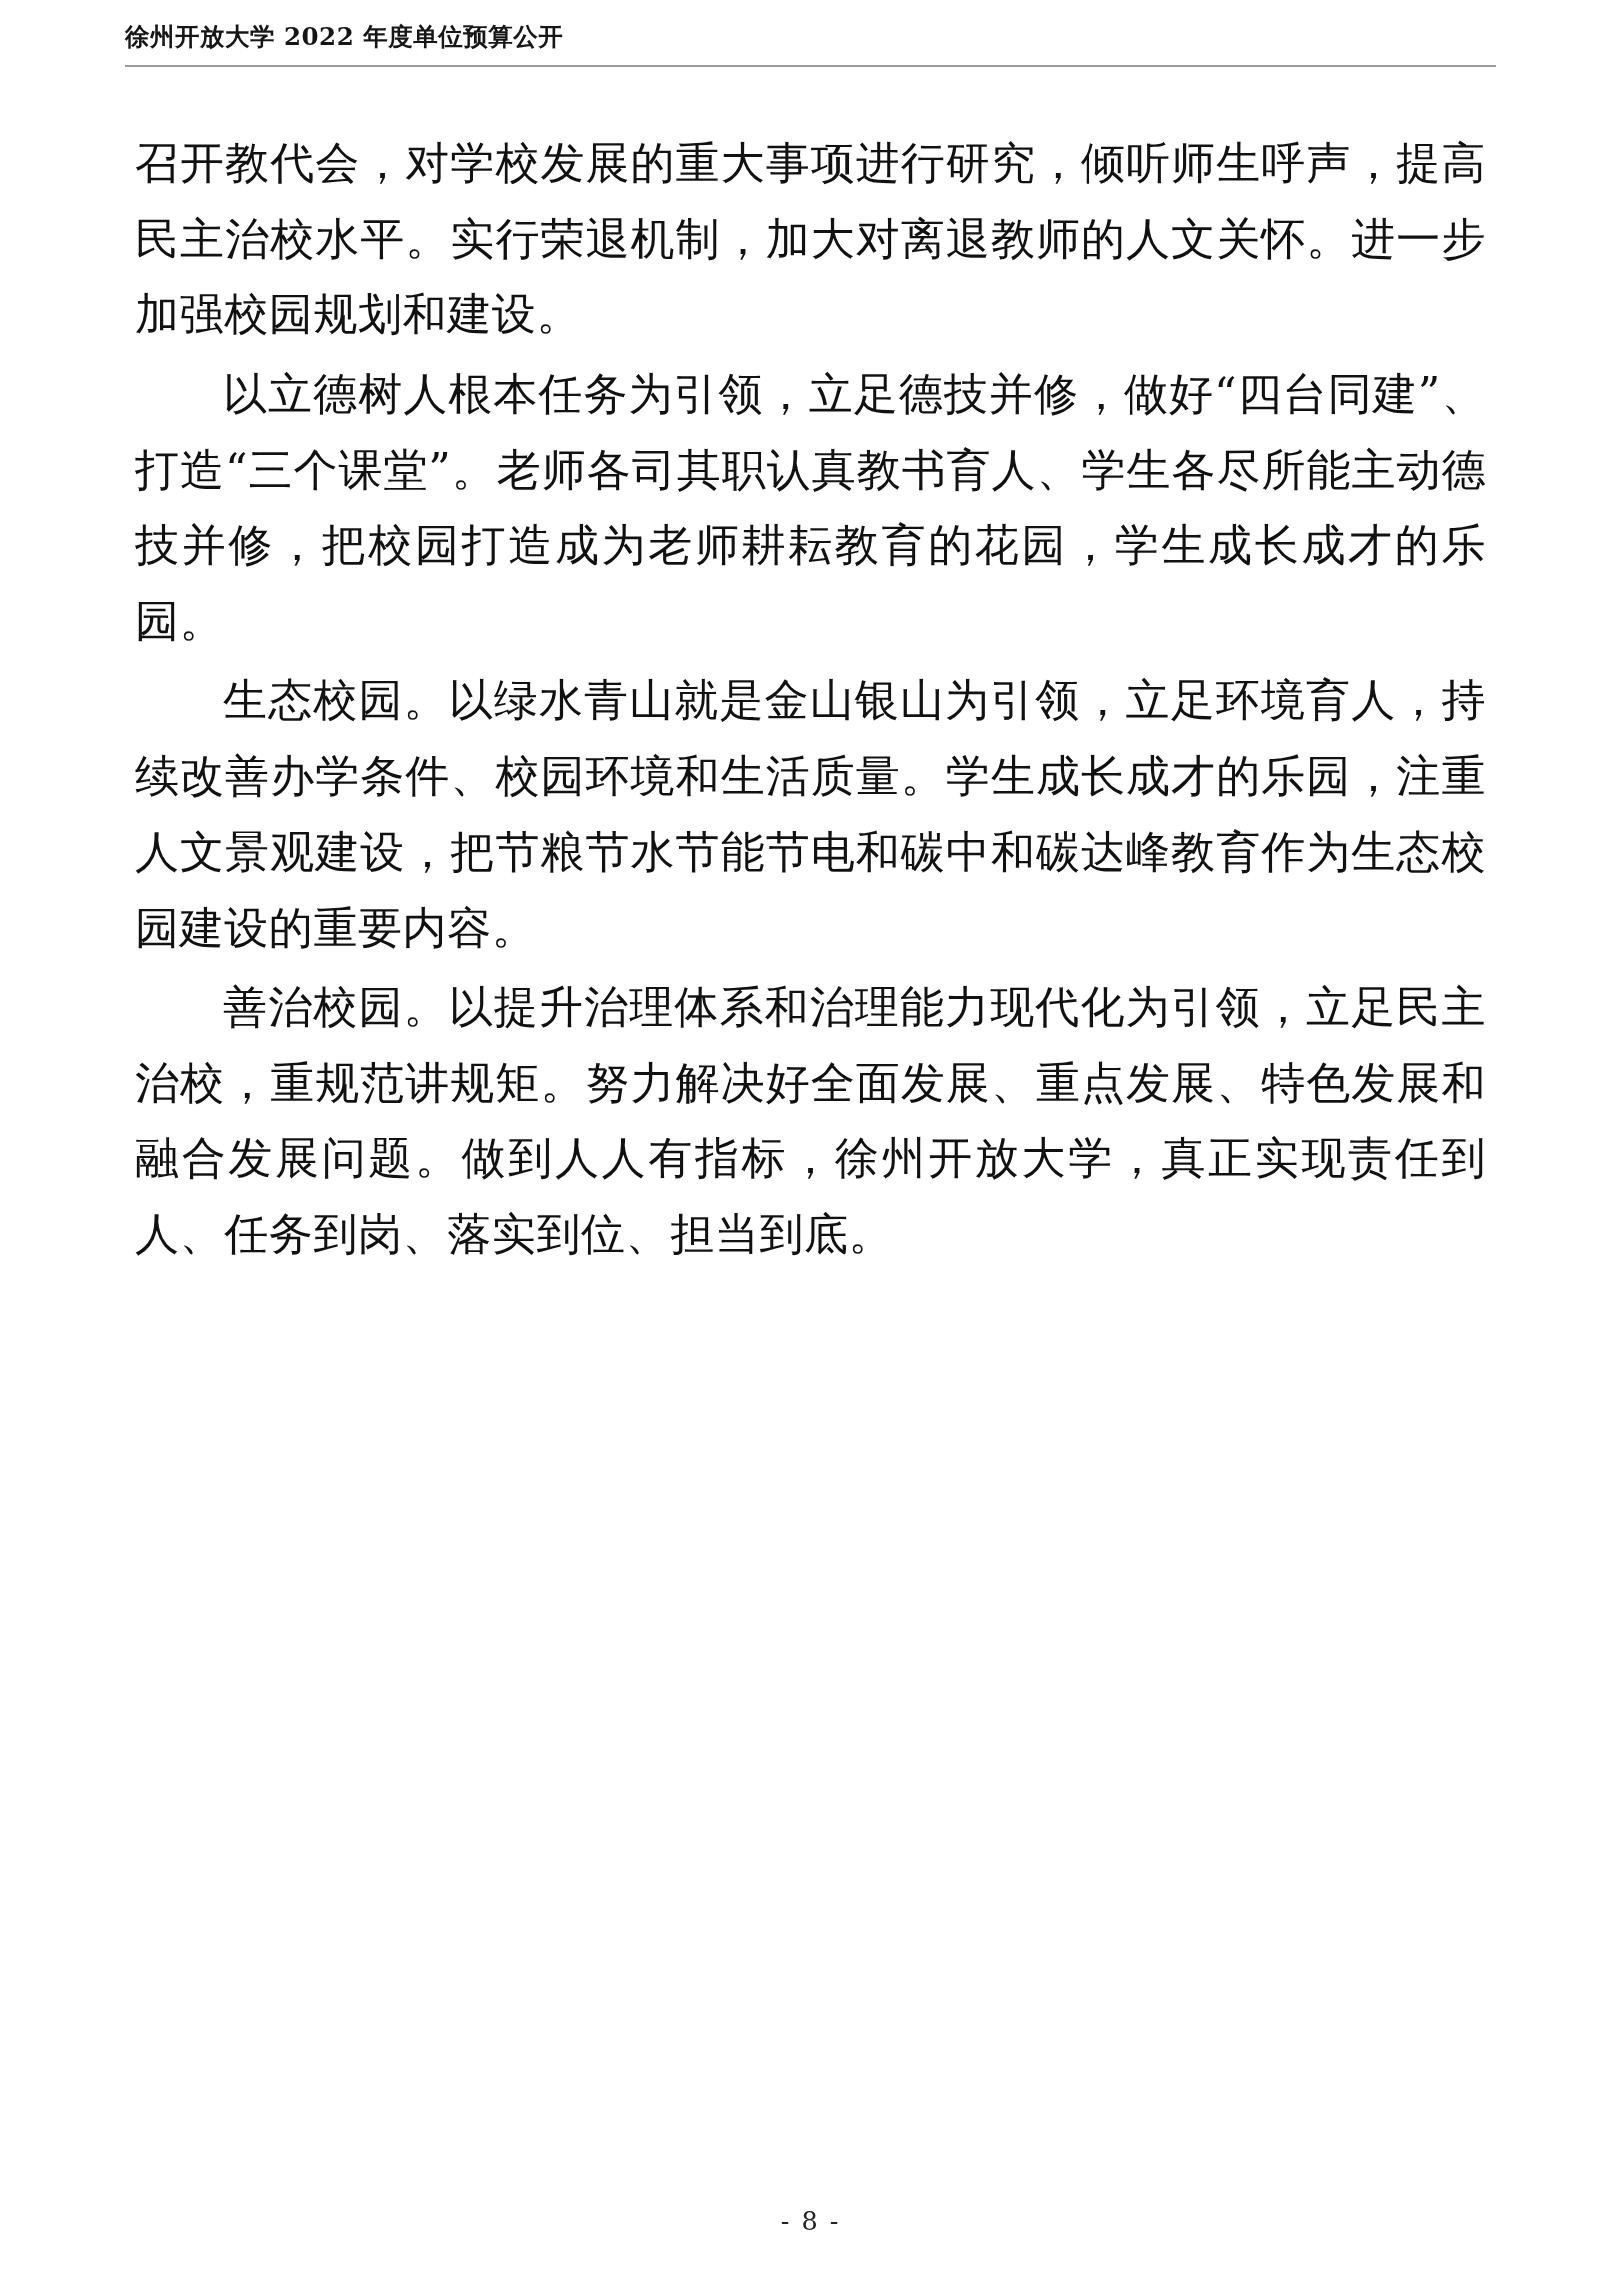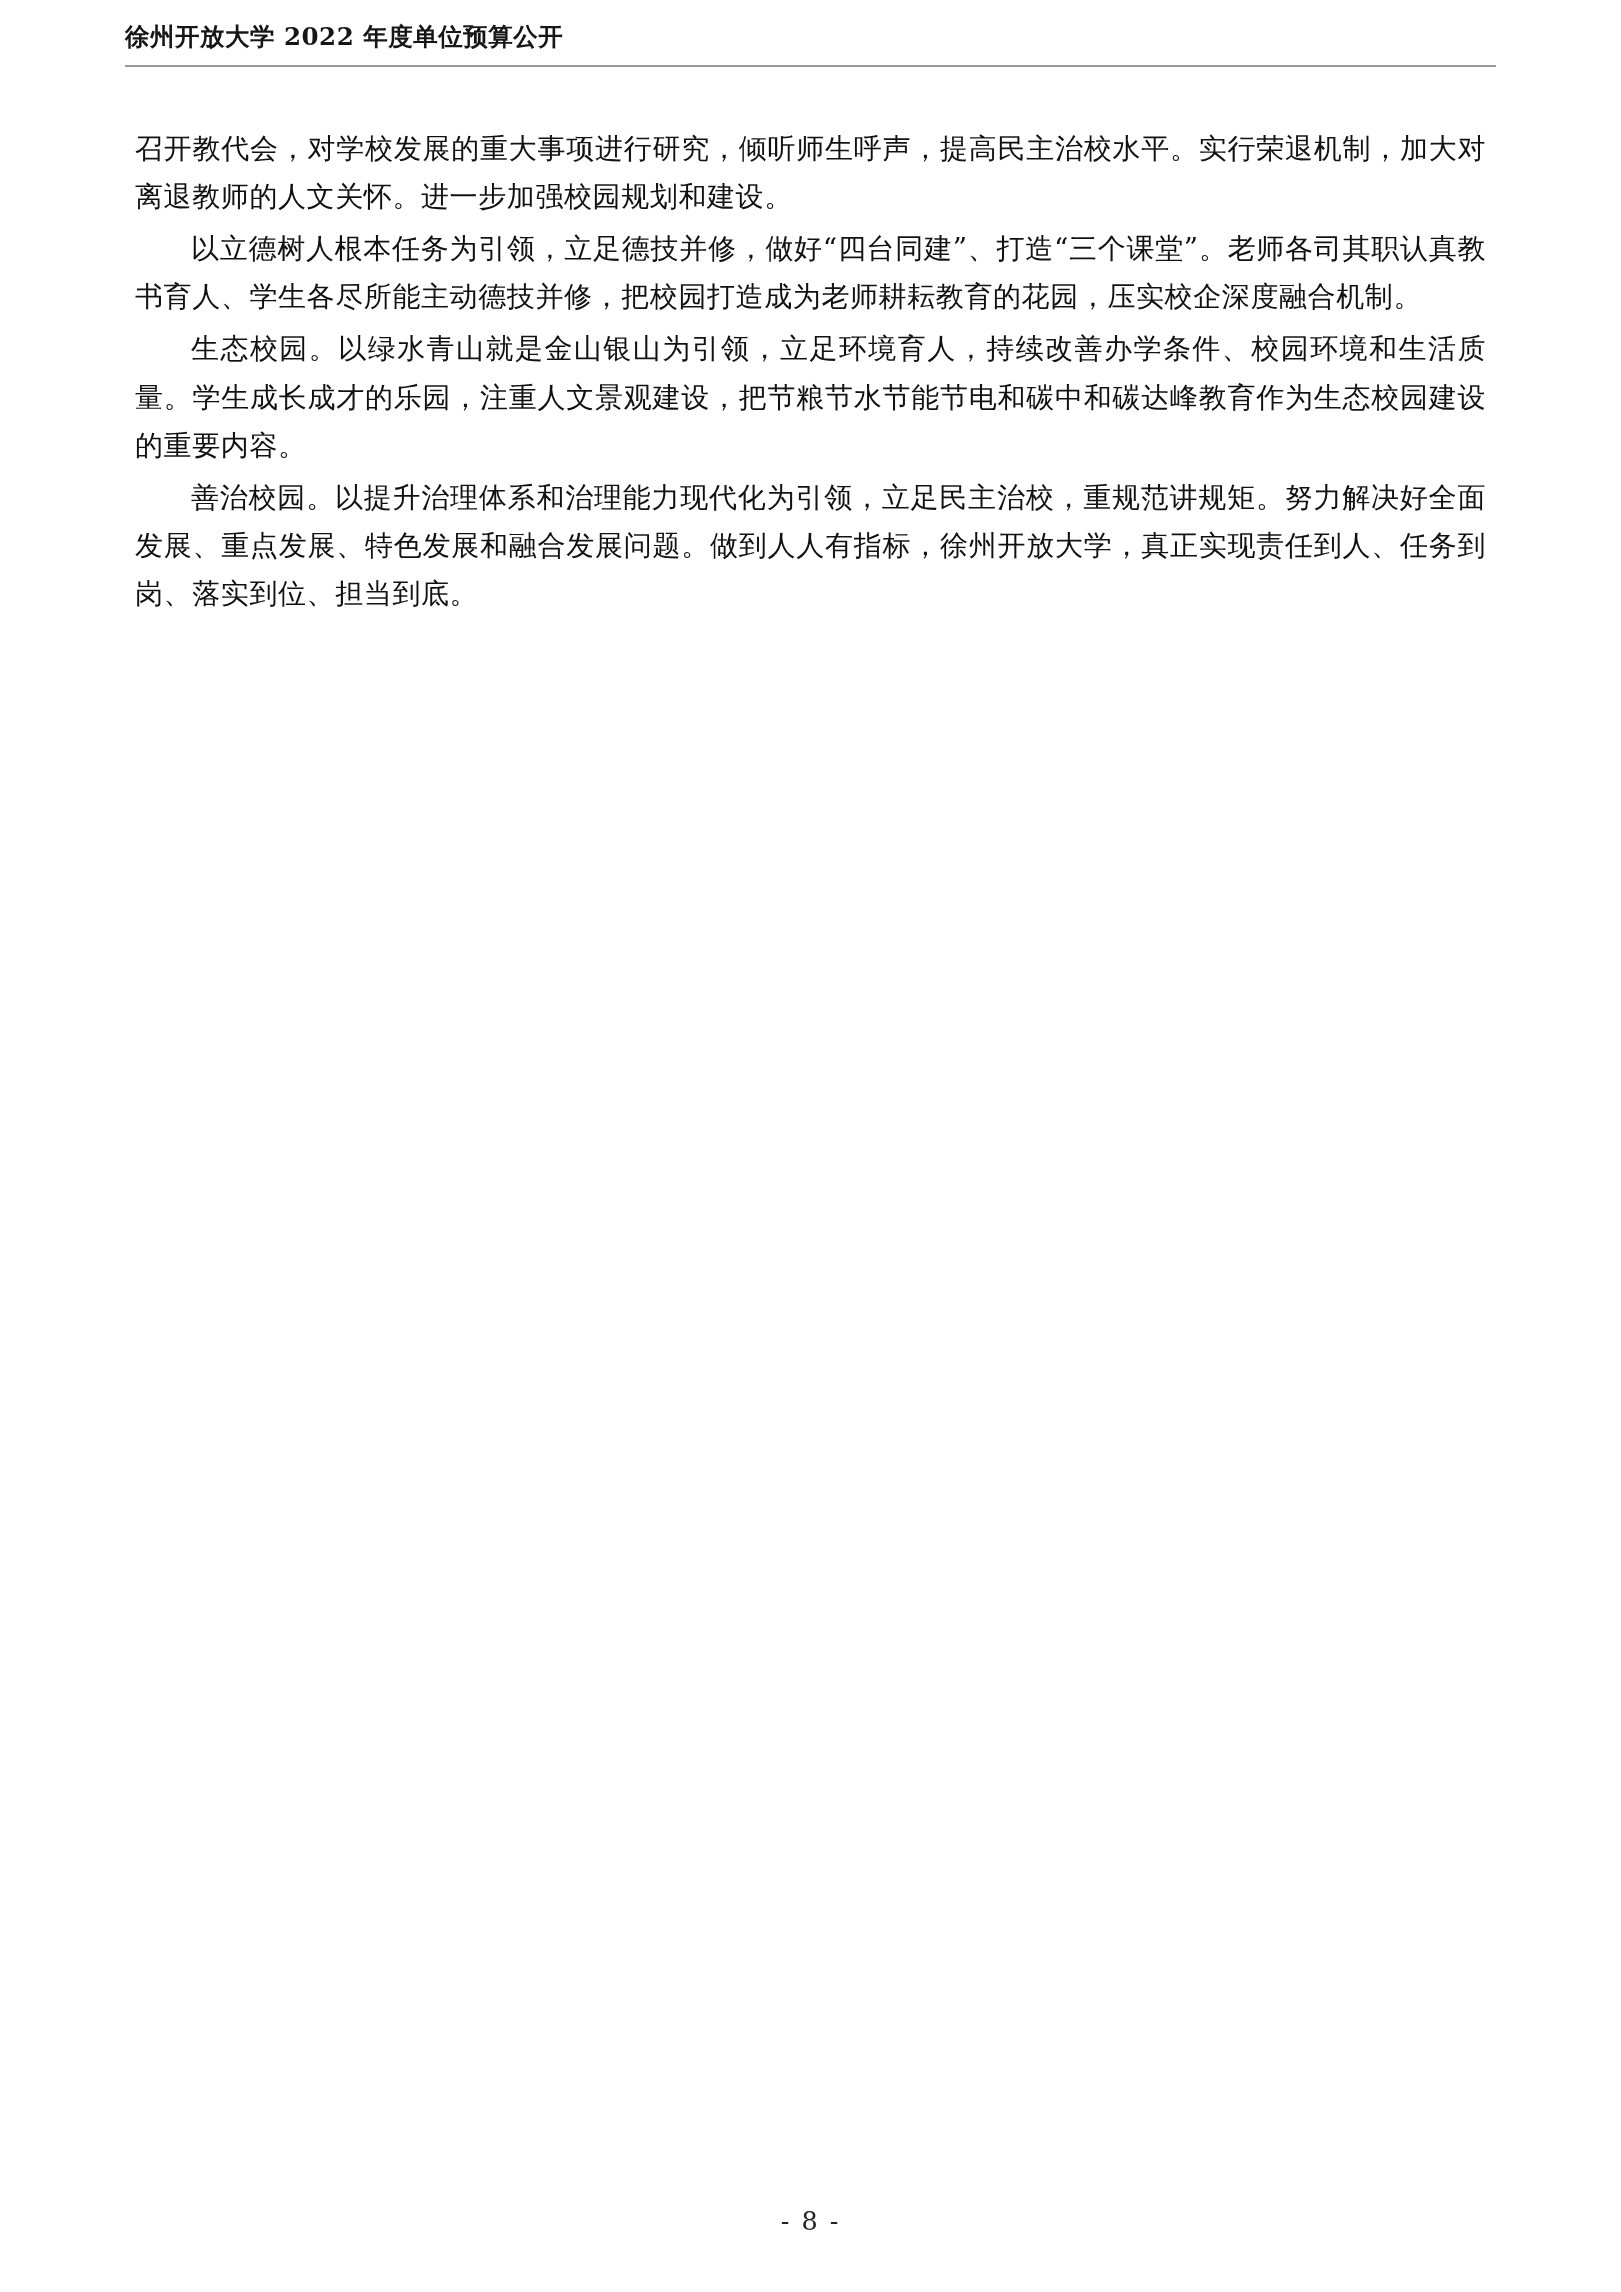--- a/index.html
+++ b/index.html
@@ -42,21 +42,21 @@
     bottom: 0;
     border-bottom: 2px solid #9a9a9a;
   }
   .content {
     position: absolute;
     top: 125px;
     left: 135px;
     width: 1351px;
   }
   .para {
-    font-size: 28px;
+    font-size: 44px;
     line-height: 1.72;
     letter-spacing: 0.6px;
     text-align: justify;
     text-justify: inter-ideograph;
     margin: 0 0 3.9px 0;
     font-family: "DejaVu Serif", "Liberation Serif", serif;
     color: #111111;
   }
   .indent {
     text-indent: 2em;
@@ -80,21 +80,21 @@
 
 <div class="page">
 
   <div class="header">
     <div class="header-title">徐州开放大学 2022 年度单位预算公开</div>
     <div class="header-rule"></div>
   </div>
 
   <div class="content">
     <p class="para">召开教代会，对学校发展的重大事项进行研究，倾听师生呼声，提高民主治校水平。实行荣退机制，加大对离退教师的人文关怀。进一步加强校园规划和建设。</p>
-    <p class="para indent">以立德树人根本任务为引领，立足德技并修，做好“四台同建”、打造“三个课堂”。老师各司其职认真教书育人、学生各尽所能主动德技并修，把校园打造成为老师耕耘教育的花园，压实校企深度融合机制。</p>
+    <p class="para indent">以立德树人根本任务为引领，立足德技并修，做好“四台同建”、打造“三个课堂”。老师各司其职认真教书育人、学生各尽所能主动德技并修，把校园打造成为老师耕耘教育的花园，学生成长成才的乐园。</p>
     <p class="para indent">生态校园。以绿水青山就是金山银山为引领，立足环境育人，持续改善办学条件、校园环境和生活质量。学生成长成才的乐园，注重人文景观建设，把节粮节水节能节电和碳中和碳达峰教育作为生态校园建设的重要内容。</p>
     <p class="para indent">善治校园。以提升治理体系和治理能力现代化为引领，立足民主治校，重规范讲规矩。努力解决好全面发展、重点发展、特色发展和融合发展问题。做到人人有指标，徐州开放大学，真正实现责任到人、任务到岗、落实到位、担当到底。</p>
   </div>
 
   <div class="footer">
     <span class="page-number">- 8 -</span>
   </div>
 
 </div>
 

